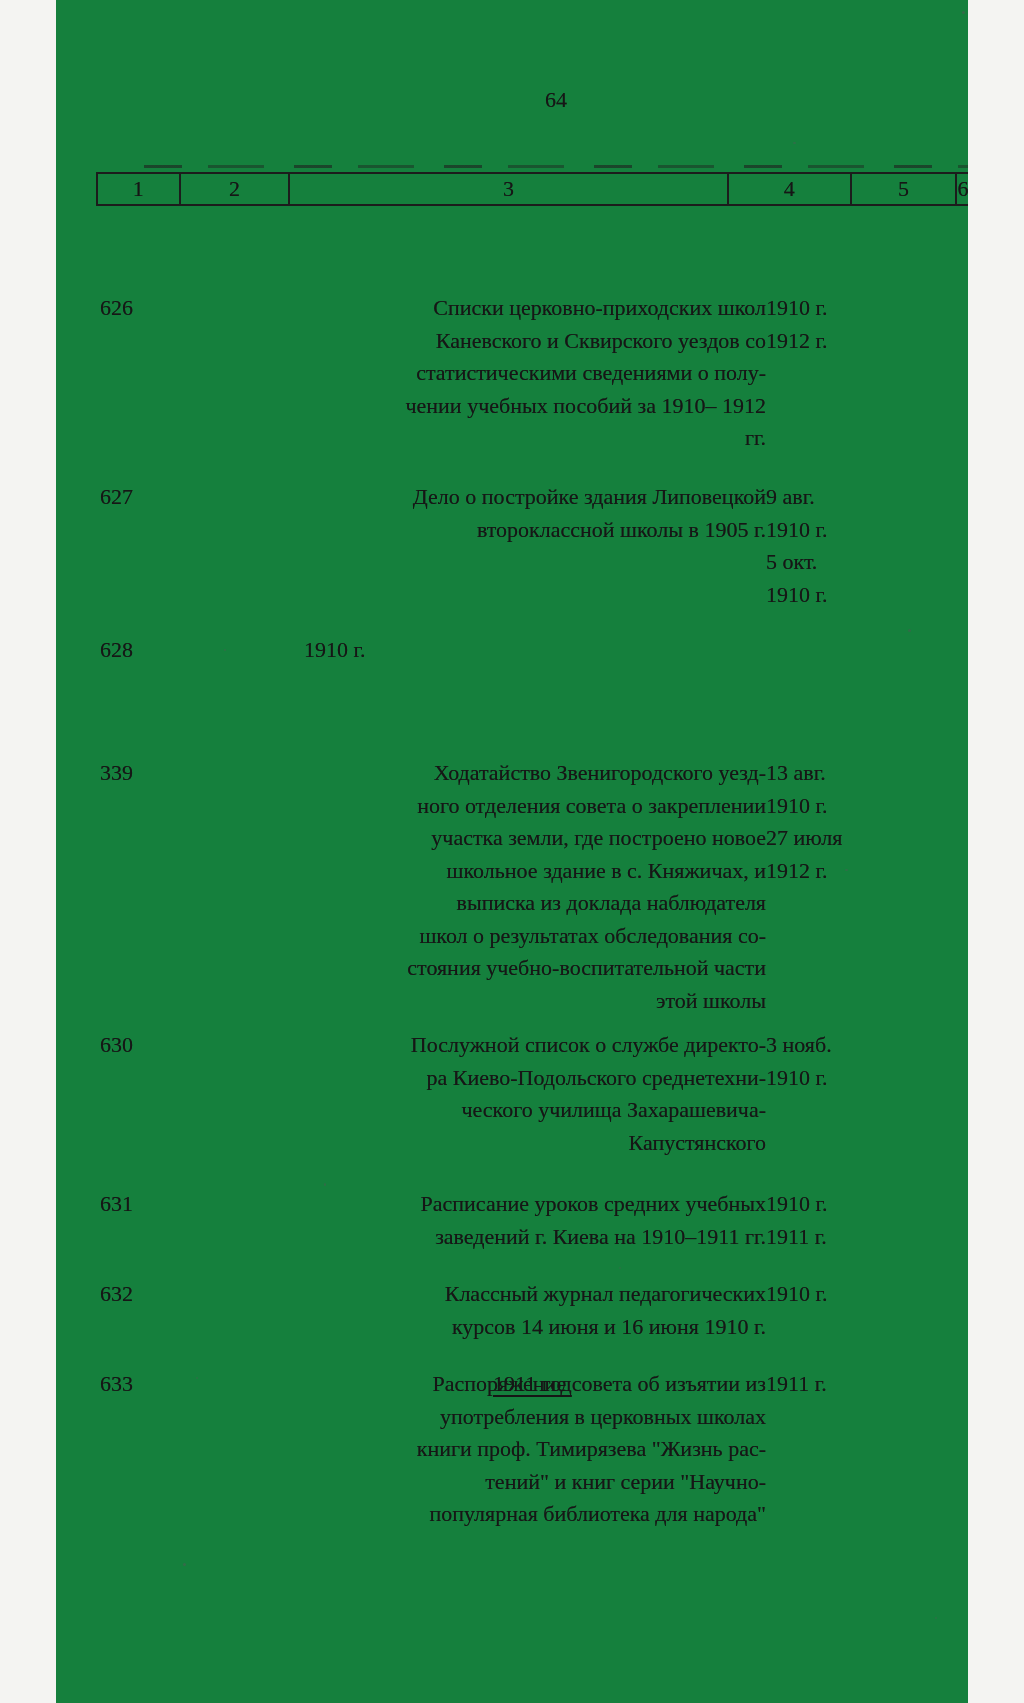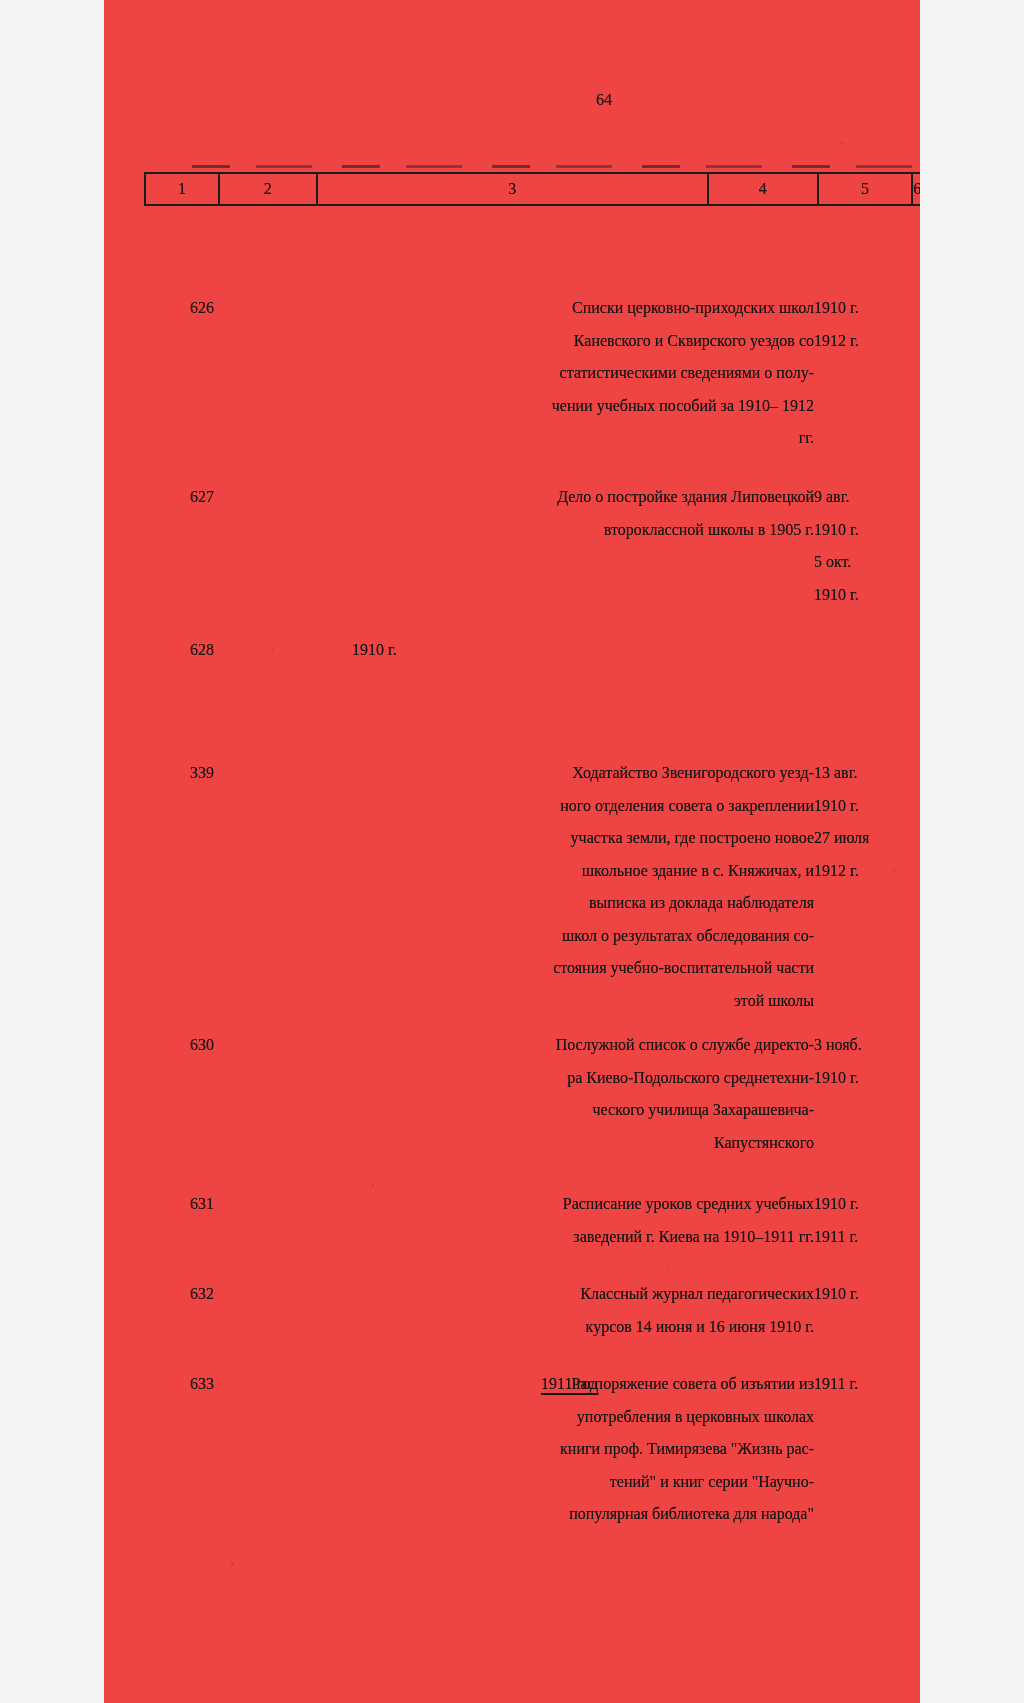--- a/index.html
+++ b/index.html
@@ -2,28 +2,28 @@
 <html><head>
 <meta charset="utf-8">
 <style>
   html, body {
     margin: 0;
     padding: 0;
     background: #f4f4f2;
   }
   .page {
     position: relative;
-    width: 816px;
+    width: 912px;
     height: 1703px;
     margin: 0 auto;
-    background: #ef4444;
+    background: #15803d;
     overflow: hidden;
     font-family: "Liberation Serif", "DejaVu Serif", serif;
     color: #161616;
-    font-size: 16px;
+    font-size: 22px;
     line-height: 32.5px;
   }
   .scan-text {
     text-shadow: 0 0 0.5px rgba(25,25,25,0.65);
     white-space: pre-line;
   }
   .page-number {
     position: absolute;
     top: 84px;
     left: 0;
@@ -77,21 +77,21 @@
   .entry {
     position: absolute;
     left: 0;
     right: 0;
     display: flex;
     align-items: flex-start;
   }
   .e-num {
     width: 248px;
     box-sizing: border-box;
-    padding-left: 86px;
+    padding-left: 44px;
     flex: 0 0 auto;
   }
   .e-desc {
     width: 462px;
     flex: 0 0 auto;
     text-align: right;
   }
   .e-dates {
     flex: 1 1 auto;
   }

